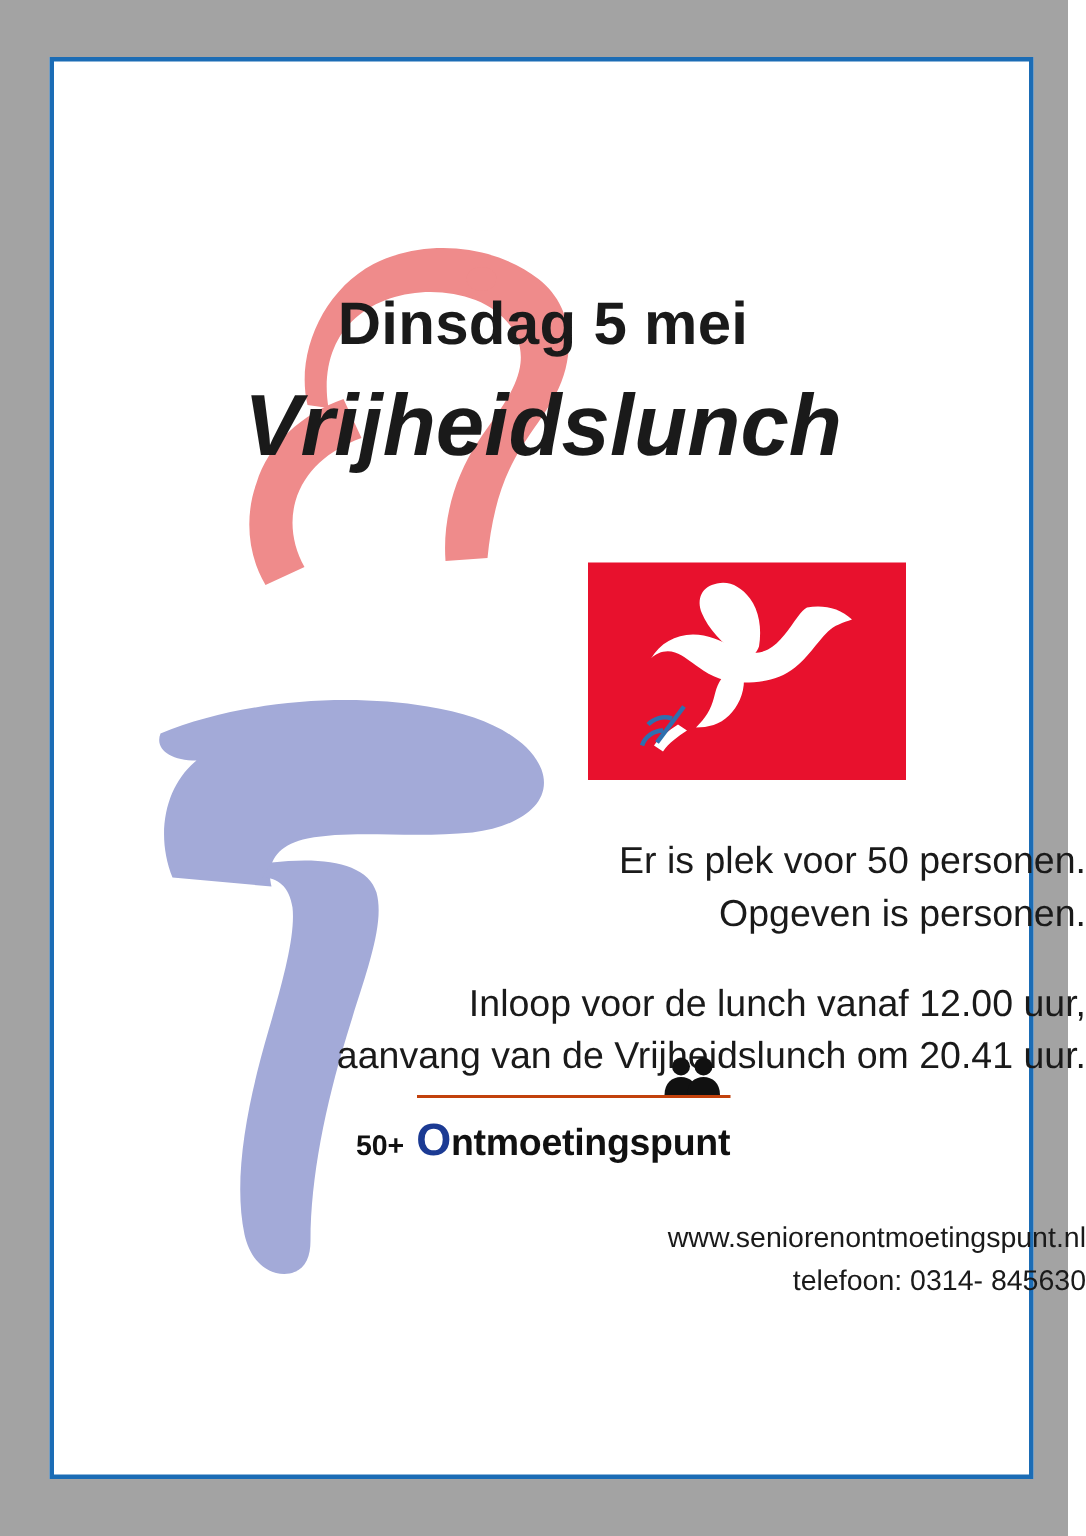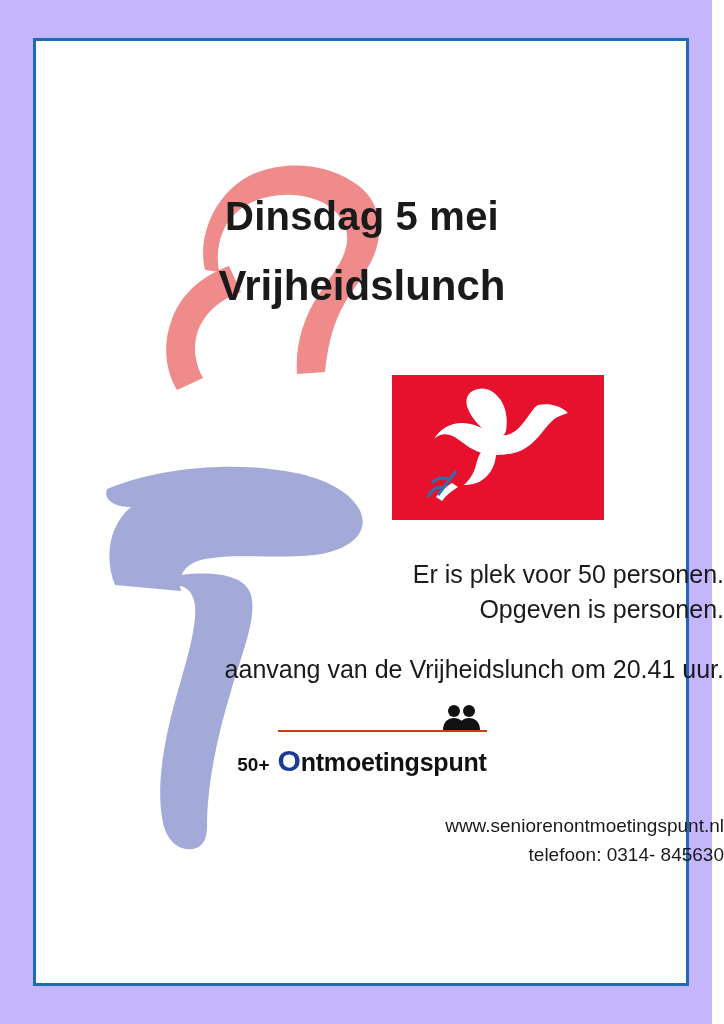--- a/index.html
+++ b/index.html
@@ -14,21 +14,21 @@
     overflow: hidden;
     position: relative;
   }
 
   .poster {
     position: absolute;
     left: 0;
     top: 0;
     width: 712px;
     height: 1024px;
-    background: #c4b5fd;
+    background: #a3a3a3;
   }
 
   
   .frame {
     position: absolute;
     left: 33px;
     top: 38px;
     width: 656px;
     height: 948px;
     border: 3px solid #1b6cb5;
@@ -63,25 +63,26 @@
     text-align: center;
   }
   .title-line1 {
     font-size: 40px;
     font-weight: bold;
     color: #1a1a1a;
     letter-spacing: 0.2px;
     line-height: 1.15;
   }
   .title-line2 {
-    font-size: 42px;
+    font-size: 58px;
     font-weight: bold;
     color: #1a1a1a;
     line-height: 1.2;
-    margin-top: 22px;
+    margin-top: 10px;
+    font-style: italic;
   }
 
   
   .flag {
     position: absolute;
     left: 392px;
     top: 375px;
     width: 212px;
     height: 145px;
     background: #e8112d;
@@ -215,20 +216,21 @@
       </g>
     </svg>
   </div>
 
   <div class="body-block">
     <div class="body-para">
       <div>Er is plek voor 50 personen.</div>
       <div>Opgeven is personen.</div>
     </div>
     <div class="body-para second">
+      <div>Inloop voor de lunch vanaf 12.00 uur,</div>
       <div>aanvang van de Vrijheidslunch om 20.41 uur.</div>
     </div>
   </div>
 
   <div class="logo-wrap">
     <div class="logo-inner">
       <svg class="logo-people" viewBox="0 0 40 26" xmlns="http://www.w3.org/2000/svg">
         <g fill="#111111">
           <circle cx="13" cy="7" r="6"></circle>
           <circle cx="28" cy="7" r="6"></circle>

